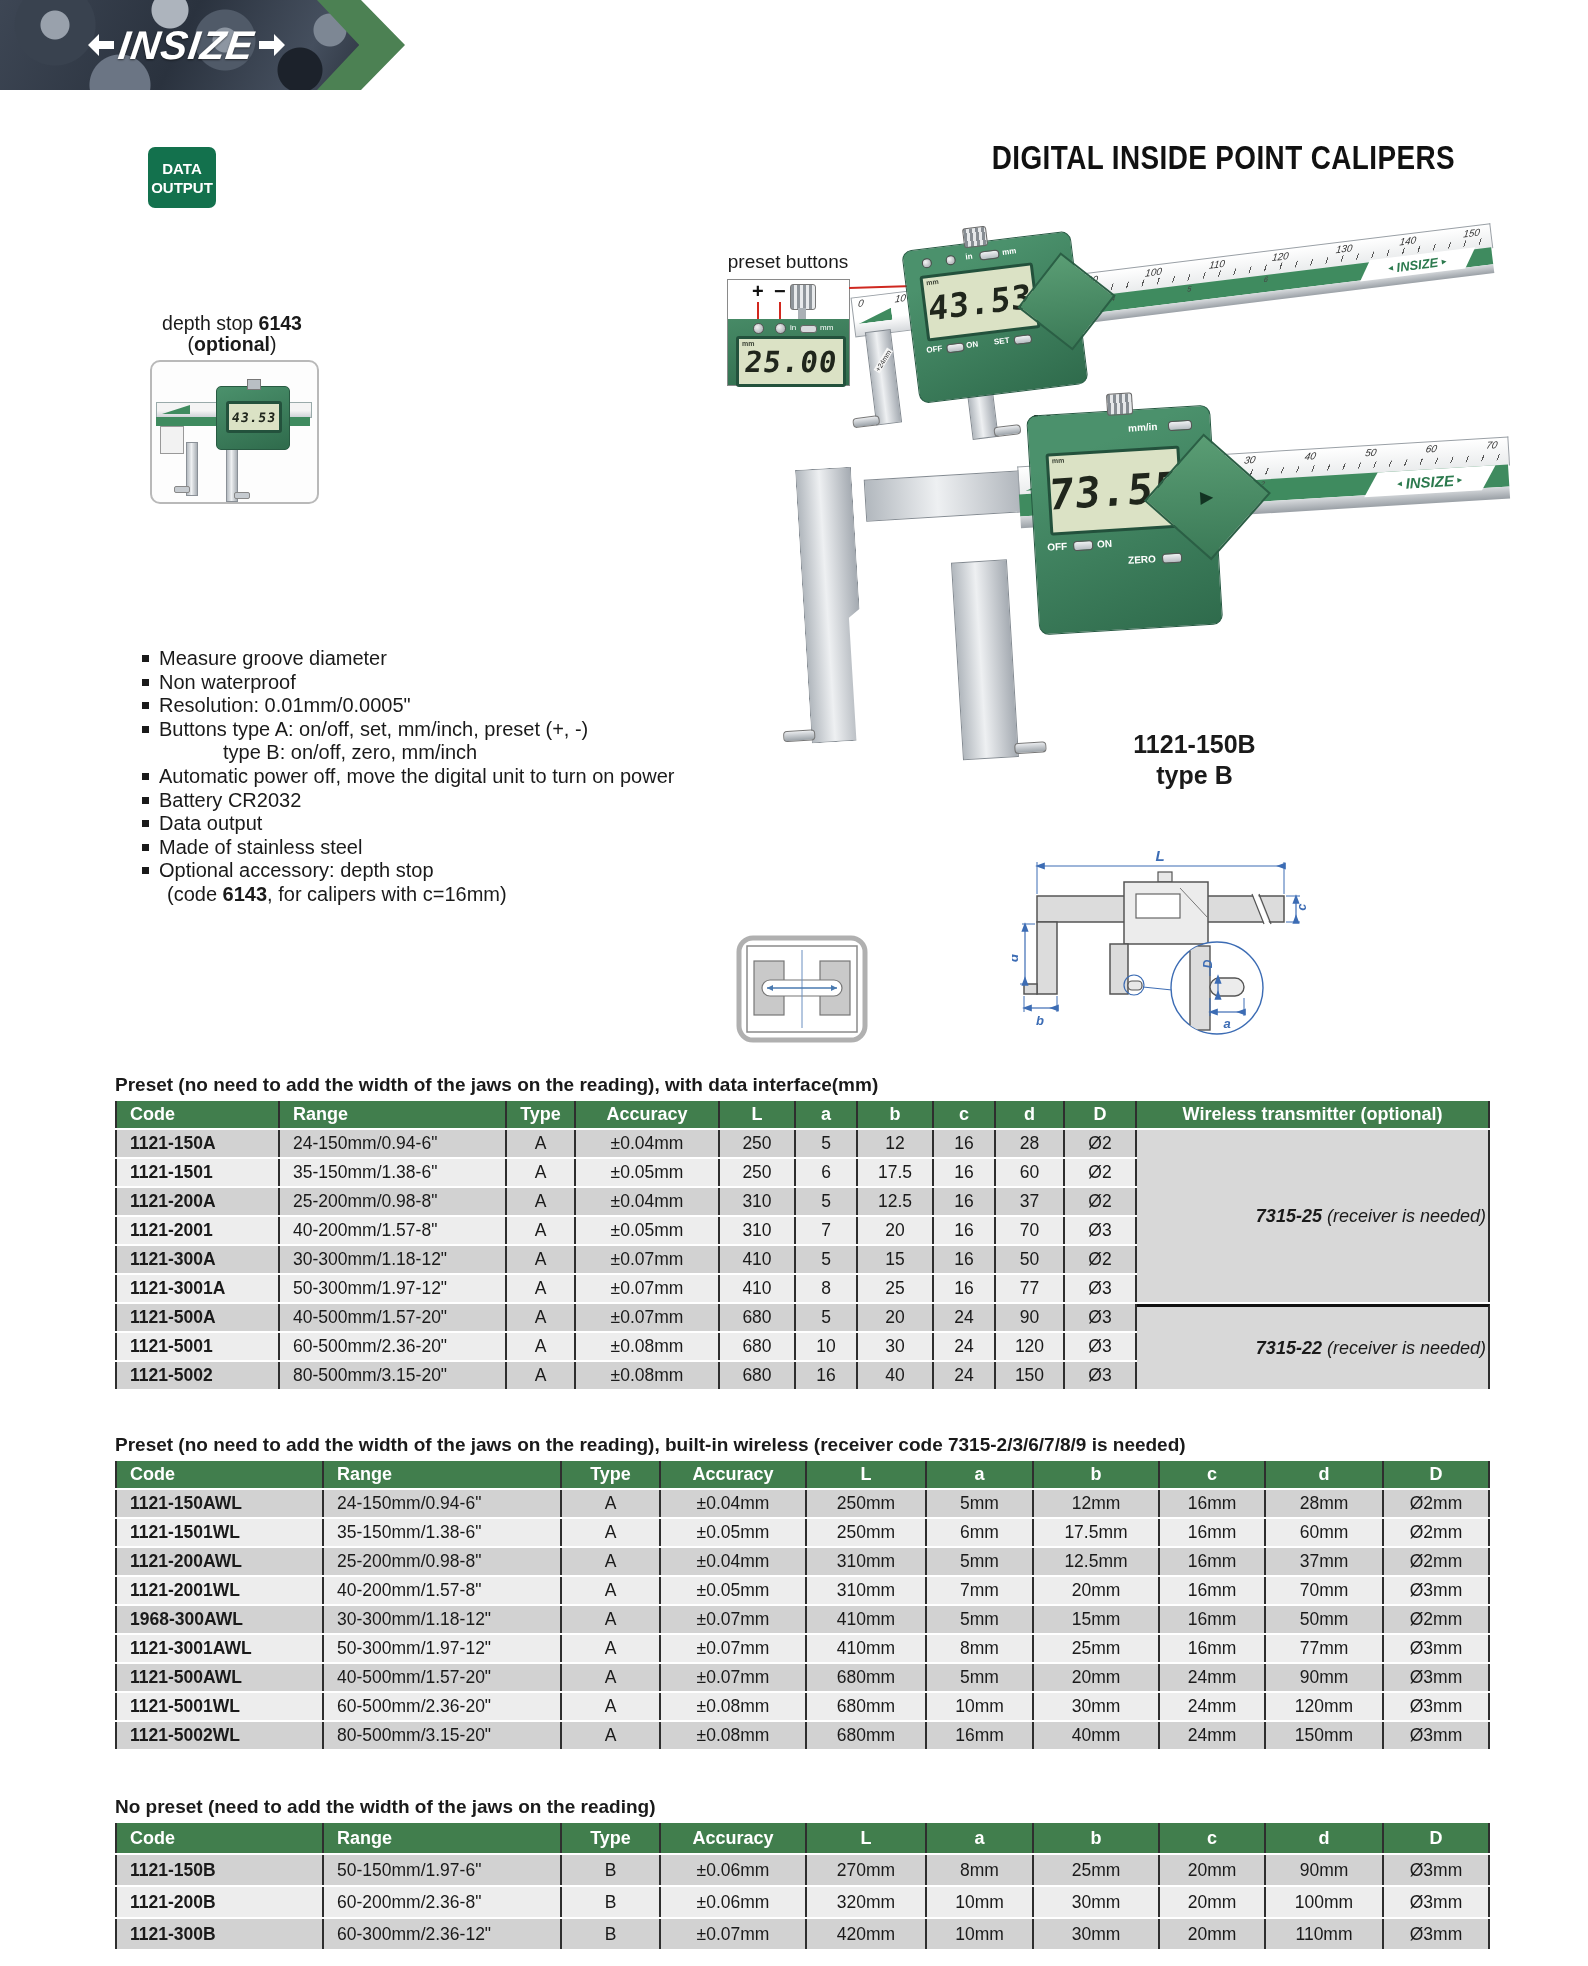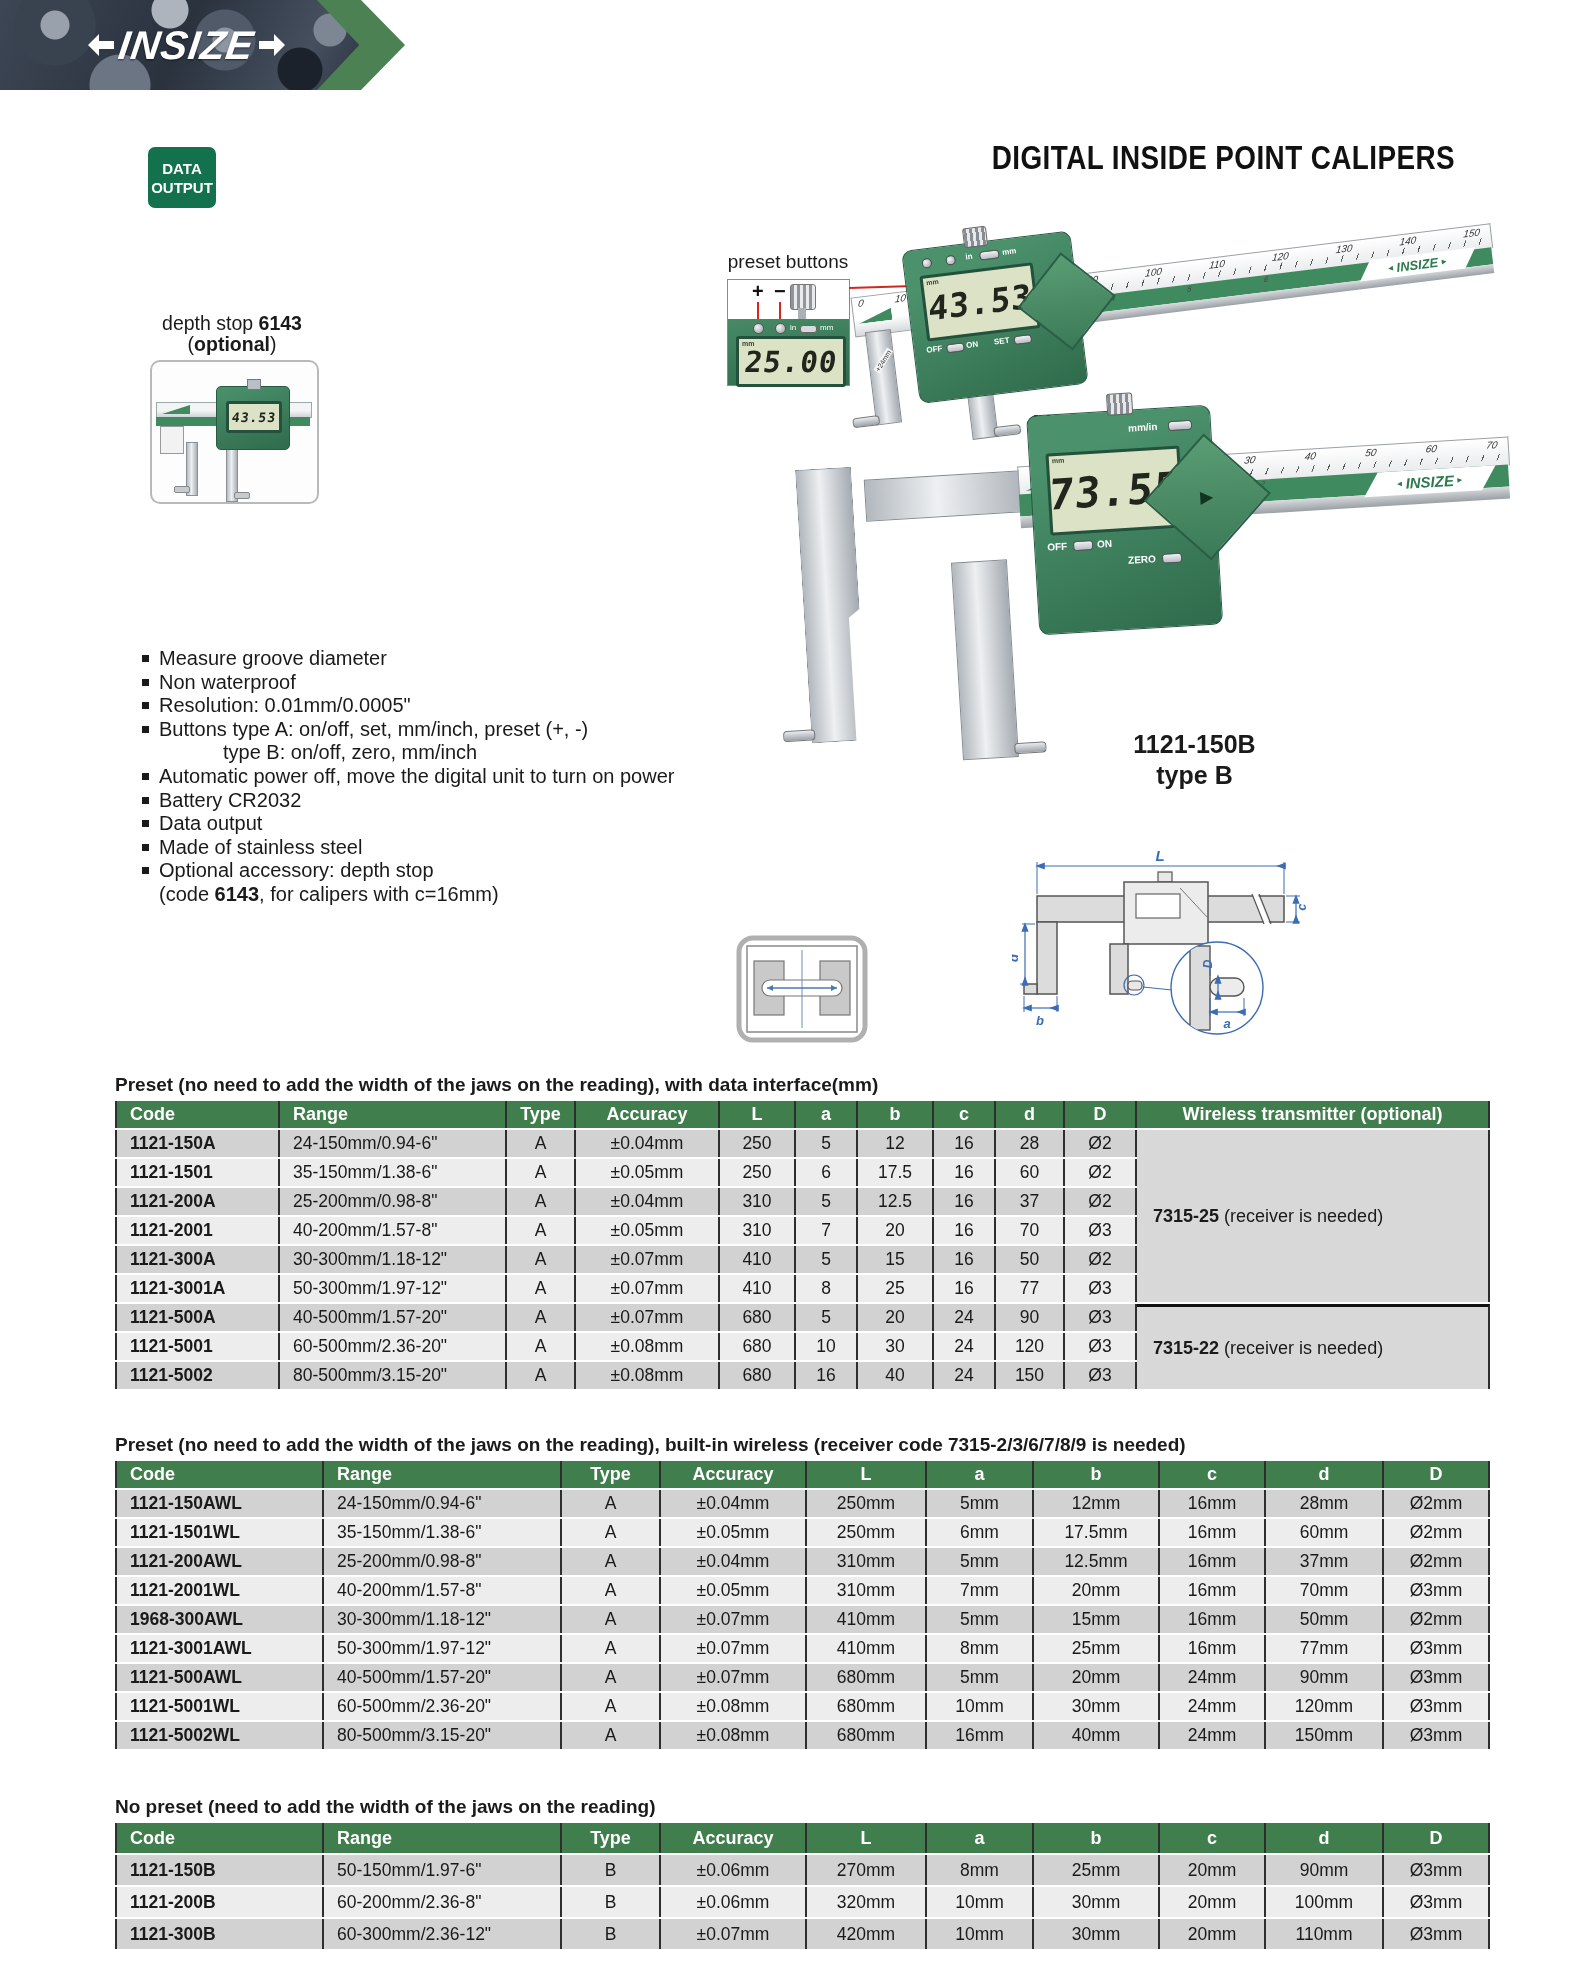--- a/index.html
+++ b/index.html
@@ -104,36 +104,36 @@
 
   .model-label{text-align:center;font-weight:bold;font-size:25px;line-height:31px;}
   #label-a{left:985px;top:409px;width:210px;}
   #label-b{left:1102px;top:729px;width:185px;}
 
   
   #features{left:142px;top:647px;width:580px;font-size:20px;line-height:23.6px;}
   .feat-item{display:flex;}
   .feat-bullet{flex:0 0 7px;width:7px;height:7px;background:#1a1a1a;margin:8px 10px 0 0;}
   .feat-sub{margin-left:64px;}
-  .feat-sub2{margin-left:0px;}
+  .feat-sub2{margin-left:8px;}
 
   
   .tbl-title{font-size:19px;font-weight:bold;display:flex;width:1375px;}
   .spec-table{width:1375px;}
   .spec-table table{width:100%;border-collapse:separate;border-spacing:0 2px;table-layout:fixed;}
   .spec-table th{background:#417e4d;color:#fff;font-weight:bold;font-size:18px;height:27px;
     text-align:center;border-right:2px solid #2e2e2e;padding:0 2px;}
   .spec-table th:first-child{border-left:2px solid #2e2e2e;}
   .spec-table td{font-size:17.5px;height:27px;text-align:center;border-right:2px solid #2e2e2e;padding:0 2px;}
   .spec-table td:first-child{border-left:2px solid #2e2e2e;font-weight:bold;}
   .spec-table .al{text-align:left;padding-left:13px;}
   .spec-table tbody tr:nth-child(odd) td{background:#d2d2d2;}
   .spec-table tbody tr:nth-child(even) td{background:#ededed;}
-  .spec-table td.wireless-cell{background:#d8d8d8 !important;text-align:left;padding-left:16px;
-    font-size:18px;vertical-align:middle;}
+  .spec-table td.wireless-cell{background:#d8d8d8 !important;text-align:right;padding-left:28px;
+    font-size:18px;vertical-align:middle;font-style:italic;}
   .spec-table td.wireless-cell b{font-weight:bold;}
   .spec-table td.wireless-cell.divided{border-top:3px solid #111;}
   #t3-wrap td,#t3-wrap th{height:30px;}
   #t1-title{left:115px;top:1074px;}
   #t1-wrap{left:115px;top:1099px;}
   #t2-title{left:115px;top:1434px;}
   #t2-wrap{left:115px;top:1459px;}
   #t3-title{left:115px;top:1796px;}
   #t3-wrap{left:115px;top:1821px;}
 </style>

